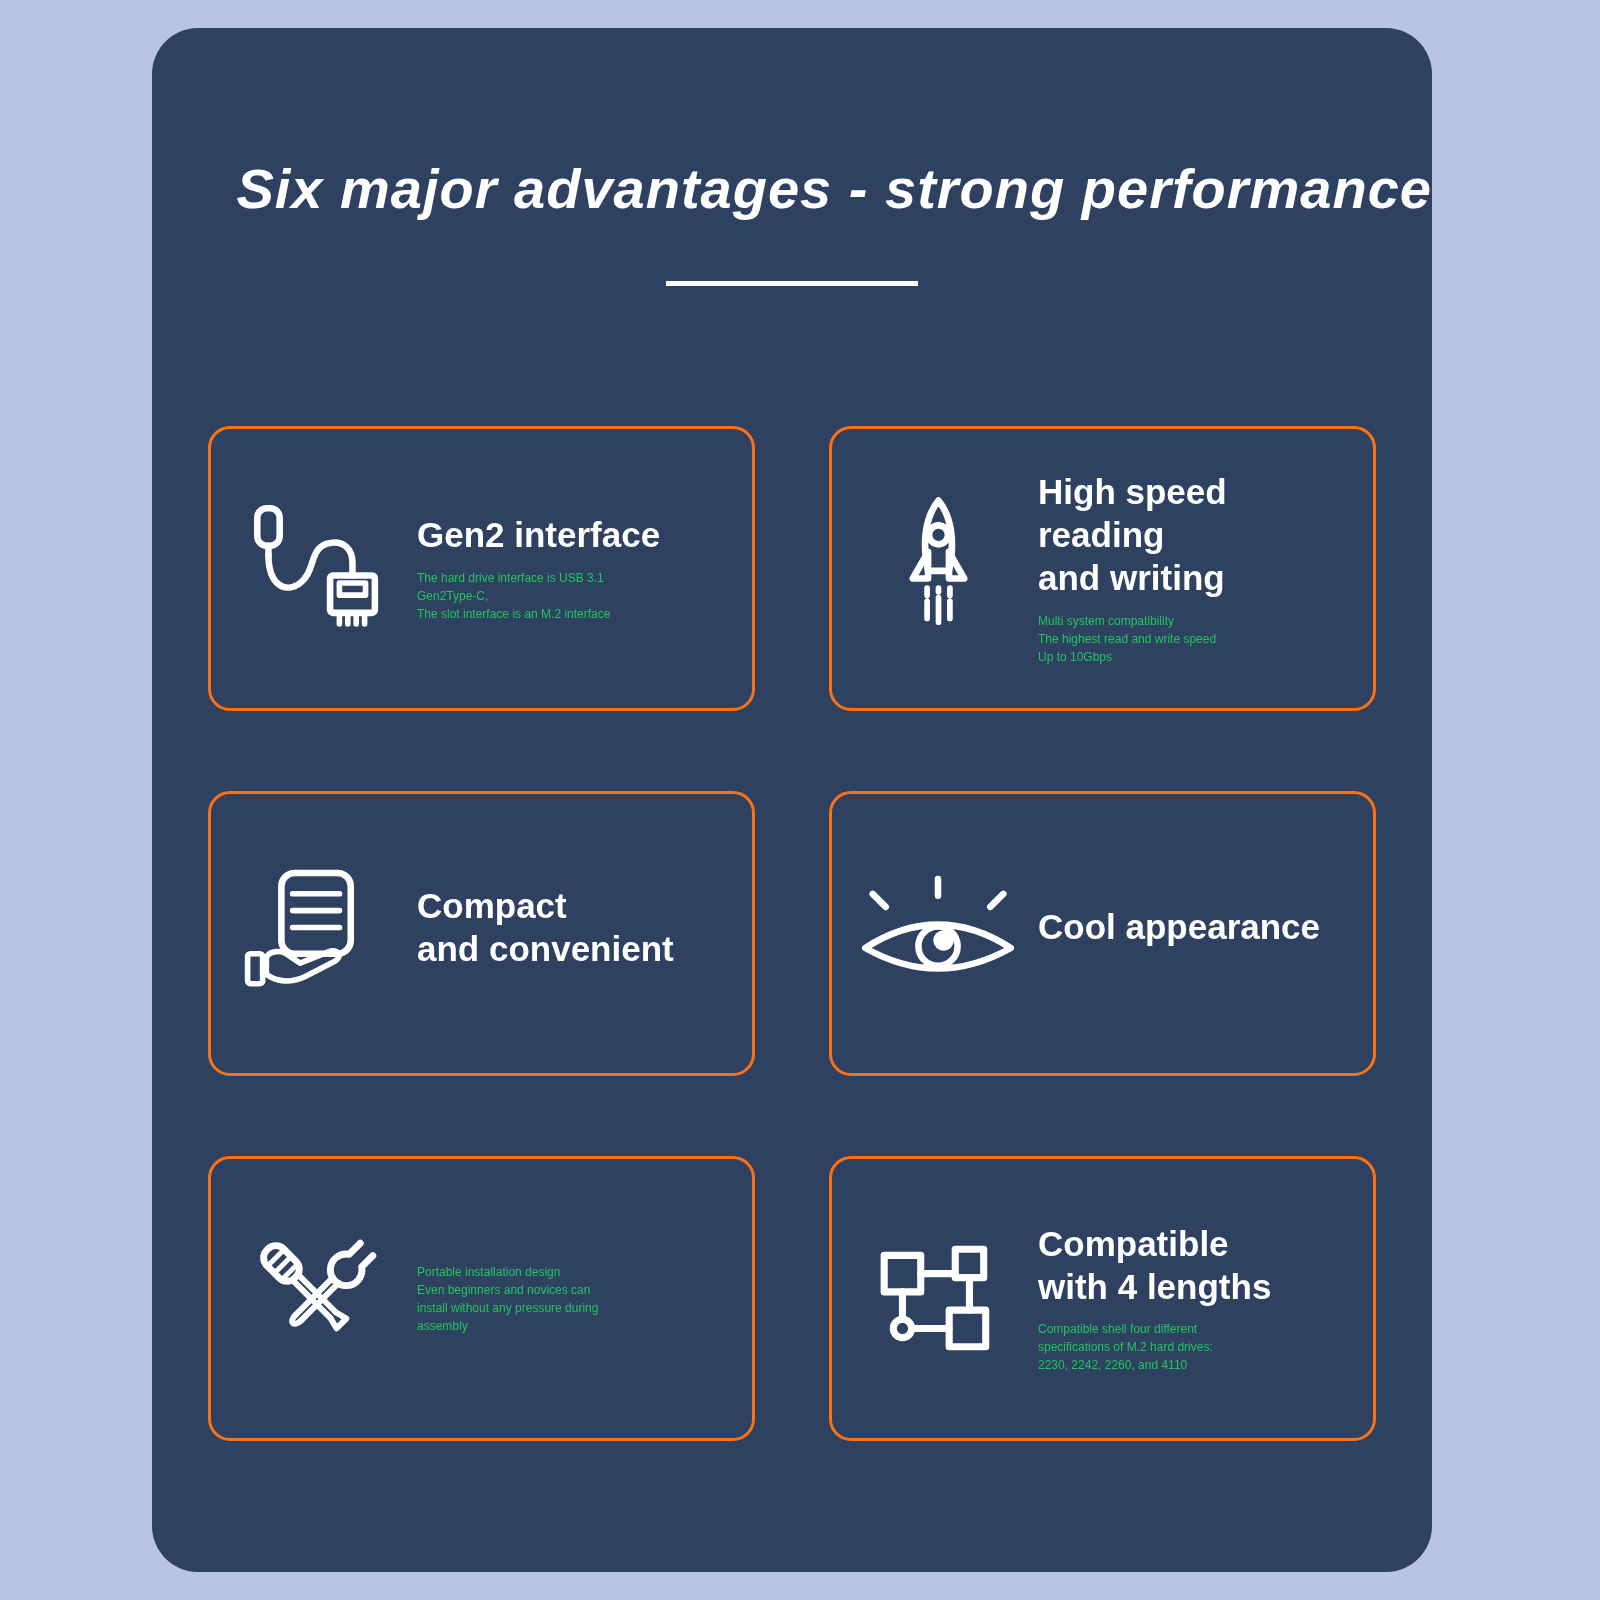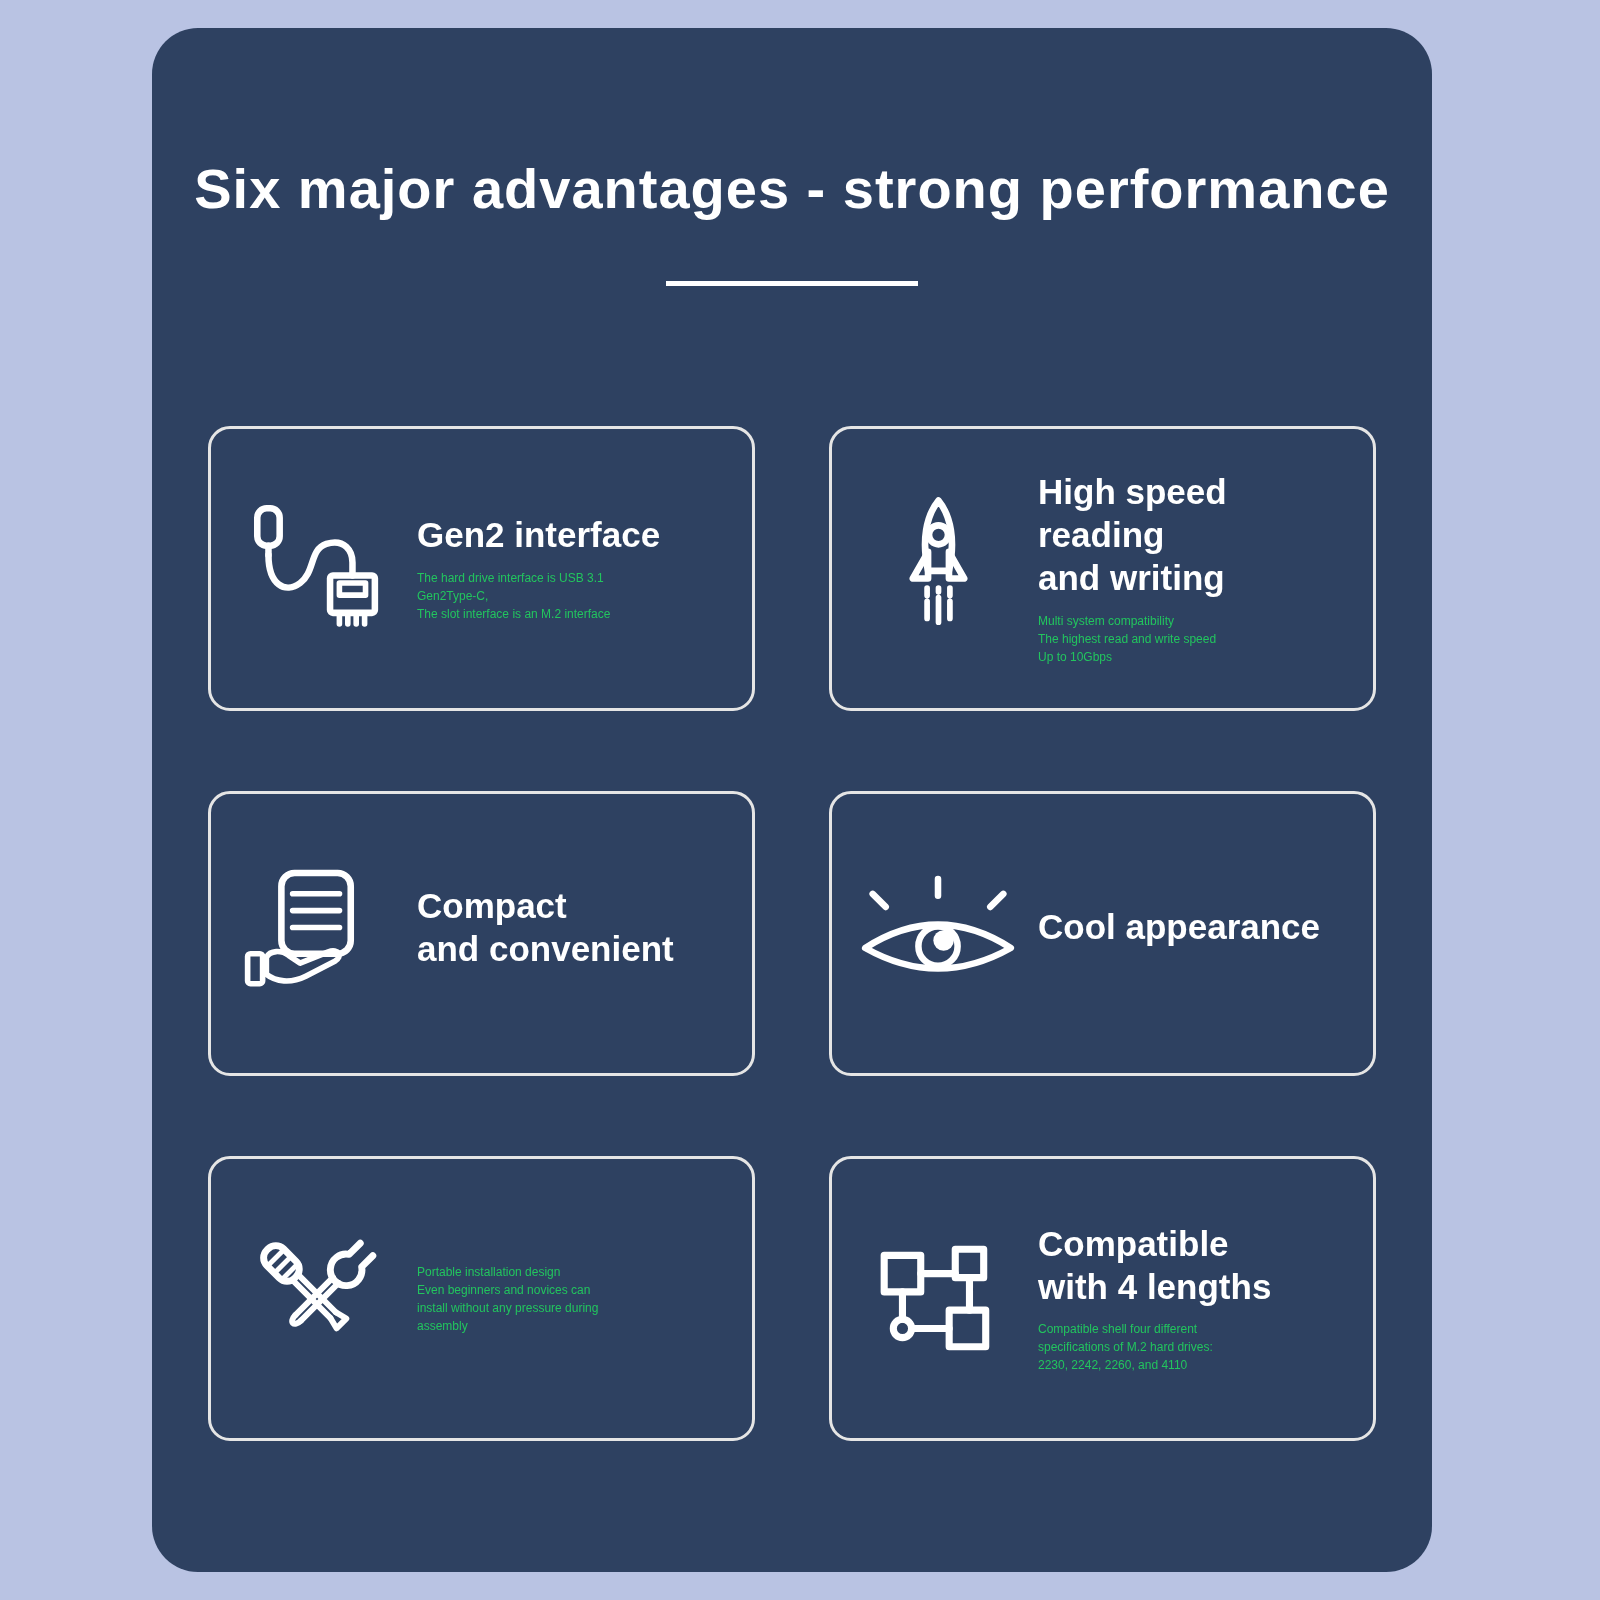--- a/index.html
+++ b/index.html
@@ -13,42 +13,43 @@
   }
   .panel {
     position: absolute;
     left: 152px; top: 28px;
     width: 1280px; height: 1544px;
     background: var(--panel, #2e4161);
     border-radius: 46px;
   }
   .page-title {
     padding-top: 128px;
-    text-align: center;
+    text-align: right;
     font-size: 56px;
     font-weight: bold;
     letter-spacing: 1px;
     color: #ffffff;
+    font-style: italic;
   }
   .divider {
     width: 252px; height: 5px;
     background: #ffffff;
     margin: 60px auto 0;
   }
   .grid {
     display: grid;
     grid-template-columns: 1fr 1fr;
     column-gap: 74px;
     row-gap: 80px;
     padding: 0 56px;
     margin-top: 140px;
   }
   .card {
     height: 285px;
-    border: 3px solid #e5e5e5;
+    border: 3px solid #f97316;
     border-radius: 22px;
     display: flex;
     align-items: center;
     padding: 0 12px 0 20px;
   }
   .icon-wrap {
     flex: none;
     width: 172px;
     display: flex;
     justify-content: center;

